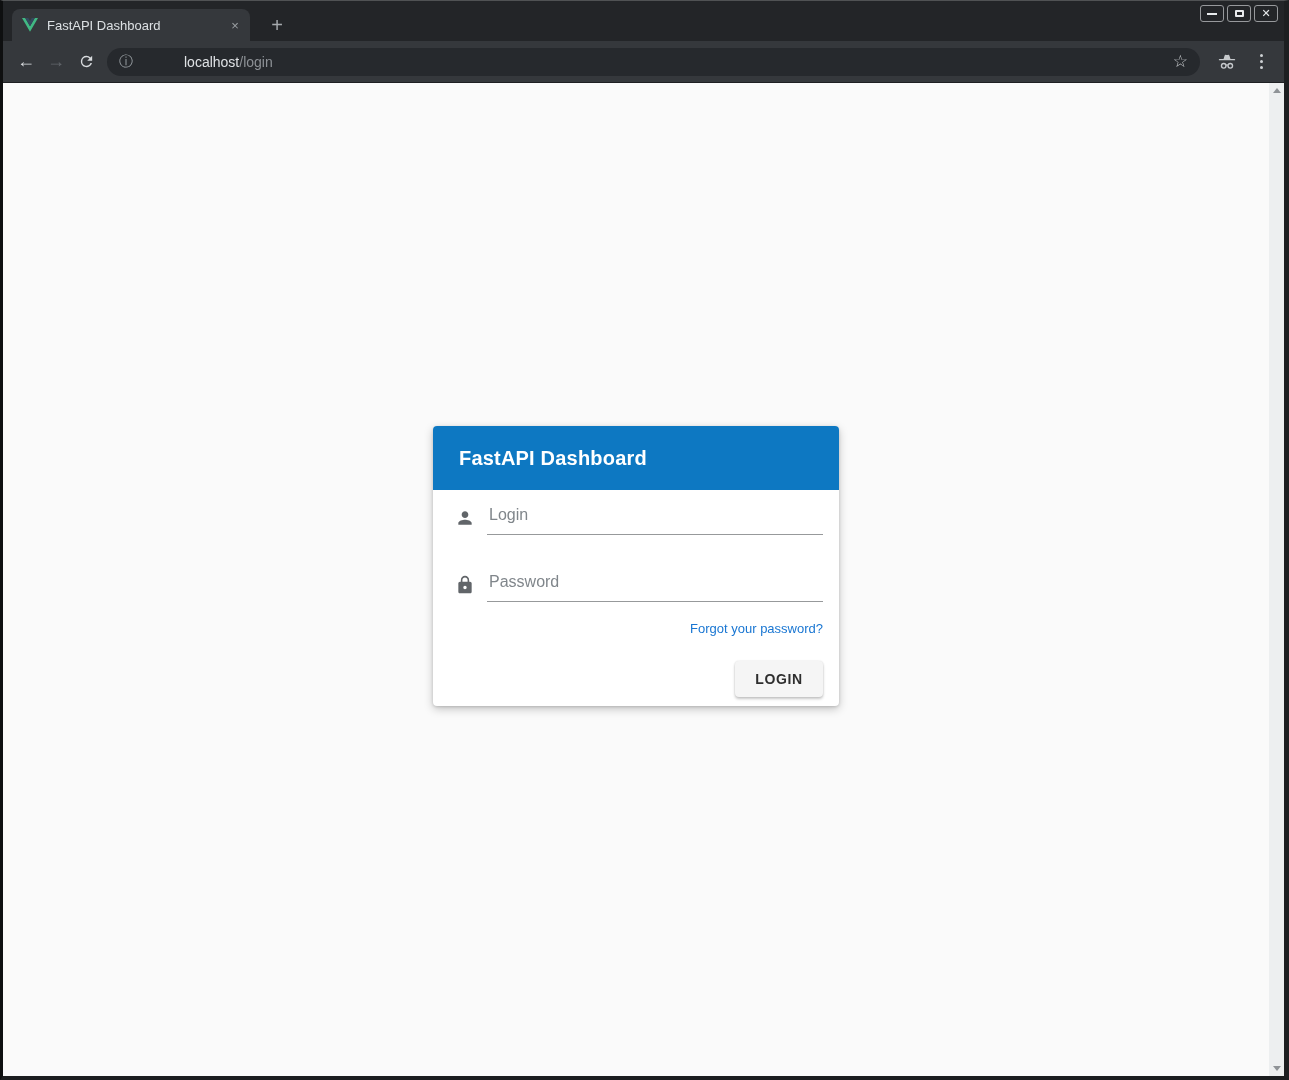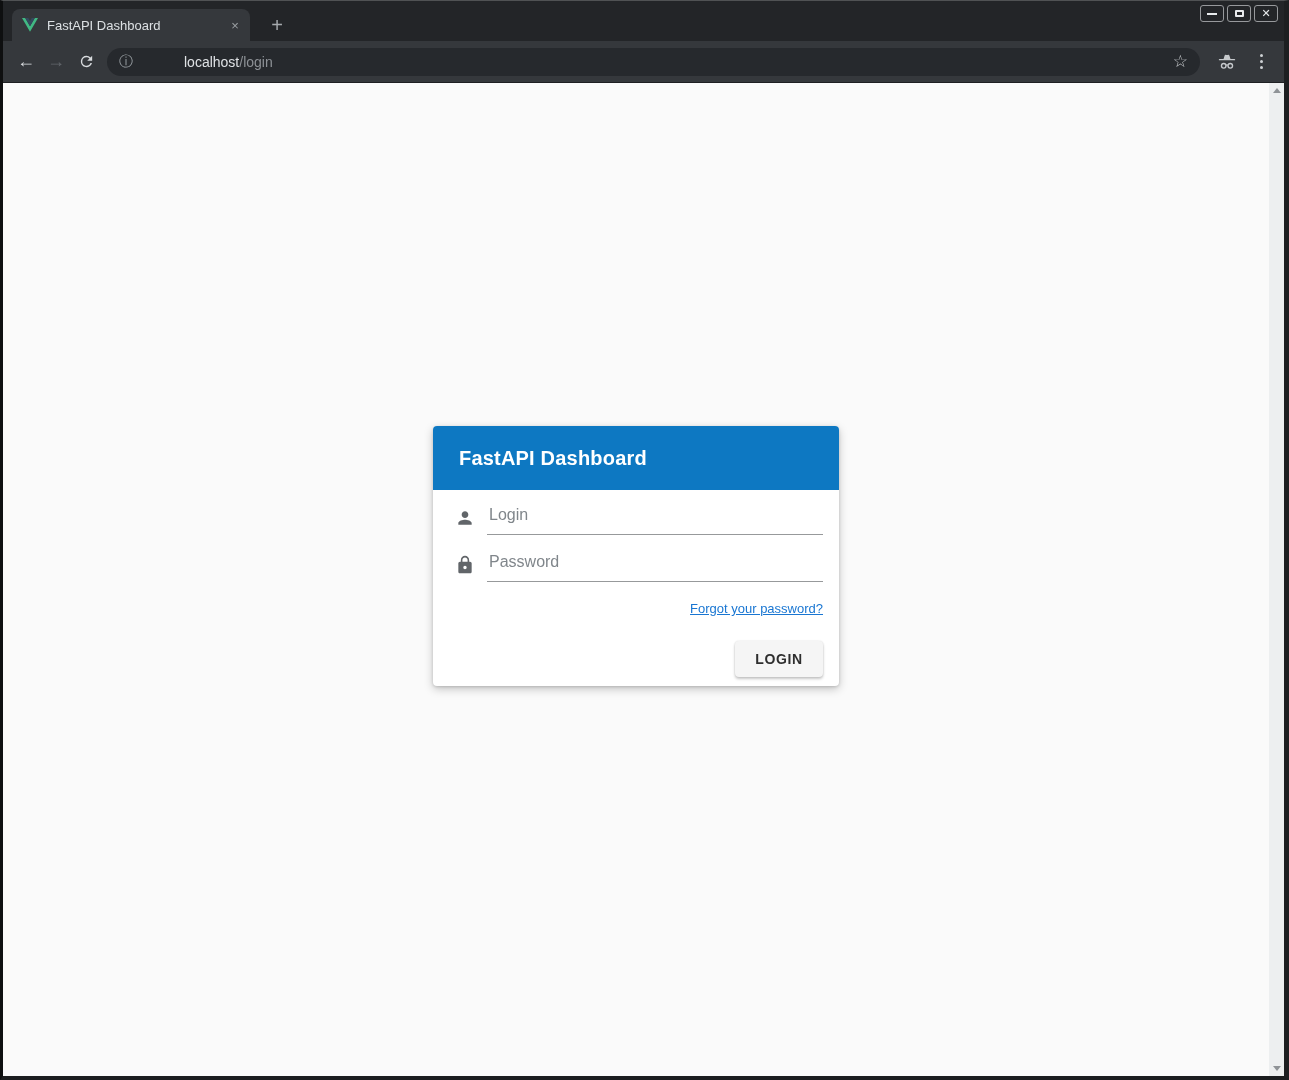--- a/index.html
+++ b/index.html
@@ -85,31 +85,31 @@
     width:406px; margin:343px auto 0; background:#ffffff; border-radius:4px;
     box-shadow:0 3px 10px rgba(0,0,0,0.22), 0 1px 3px rgba(0,0,0,0.14);
   }
   .card-header {
     height:64px; background:#0d78c2; border-radius:4px 4px 0 0;
     display:flex; align-items:center; padding:0 26px;
   }
   .card-title { color:#ffffff; font-size:20px; font-weight:700; letter-spacing:0.2px; }
   .card-body { padding:16px 16px 9px 22px; }
   .field-row { display:flex; align-items:flex-end; }
-  .field-row + .field-row { margin-top:18px; }
+  .field-row + .field-row { margin-top:38px; }
   .field-icon { width:20px; height:20px; flex:0 0 auto; margin:0 12px 7px 0; }
   .field-icon svg { width:20px; height:20px; fill:#616569; }
   .underline-input {
     flex:1; border:none; outline:none; background:transparent;
     border-bottom:1px solid #97999b; font-size:16px; color:#333;
     padding:0 0 10px 2px; font-family:"Liberation Sans", sans-serif;
   }
   .underline-input::placeholder { color:#80868b; opacity:1; }
   .forgot-row { text-align:right; margin-top:17px; }
-  .forgot-link { color:#1976d2; font-size:13px; text-decoration:underline; cursor:pointer; }
+  .forgot-link { color:#1976d2; font-size:13px; cursor:pointer; }
   .action-row { text-align:right; margin-top:24px; padding-right:0px; }
   .login-btn {
     min-width:88px; height:36px; background:#f5f5f5; border:none; border-radius:4px;
     box-shadow:0 2px 3px rgba(0,0,0,0.22), 0 0 2px rgba(0,0,0,0.12);
     font-size:14px; font-weight:700; letter-spacing:0.6px; color:#2e2e2e;
     padding:0 16px; cursor:pointer; font-family:"Liberation Sans", sans-serif;
   }
 </style>
 </head>
 <body>

